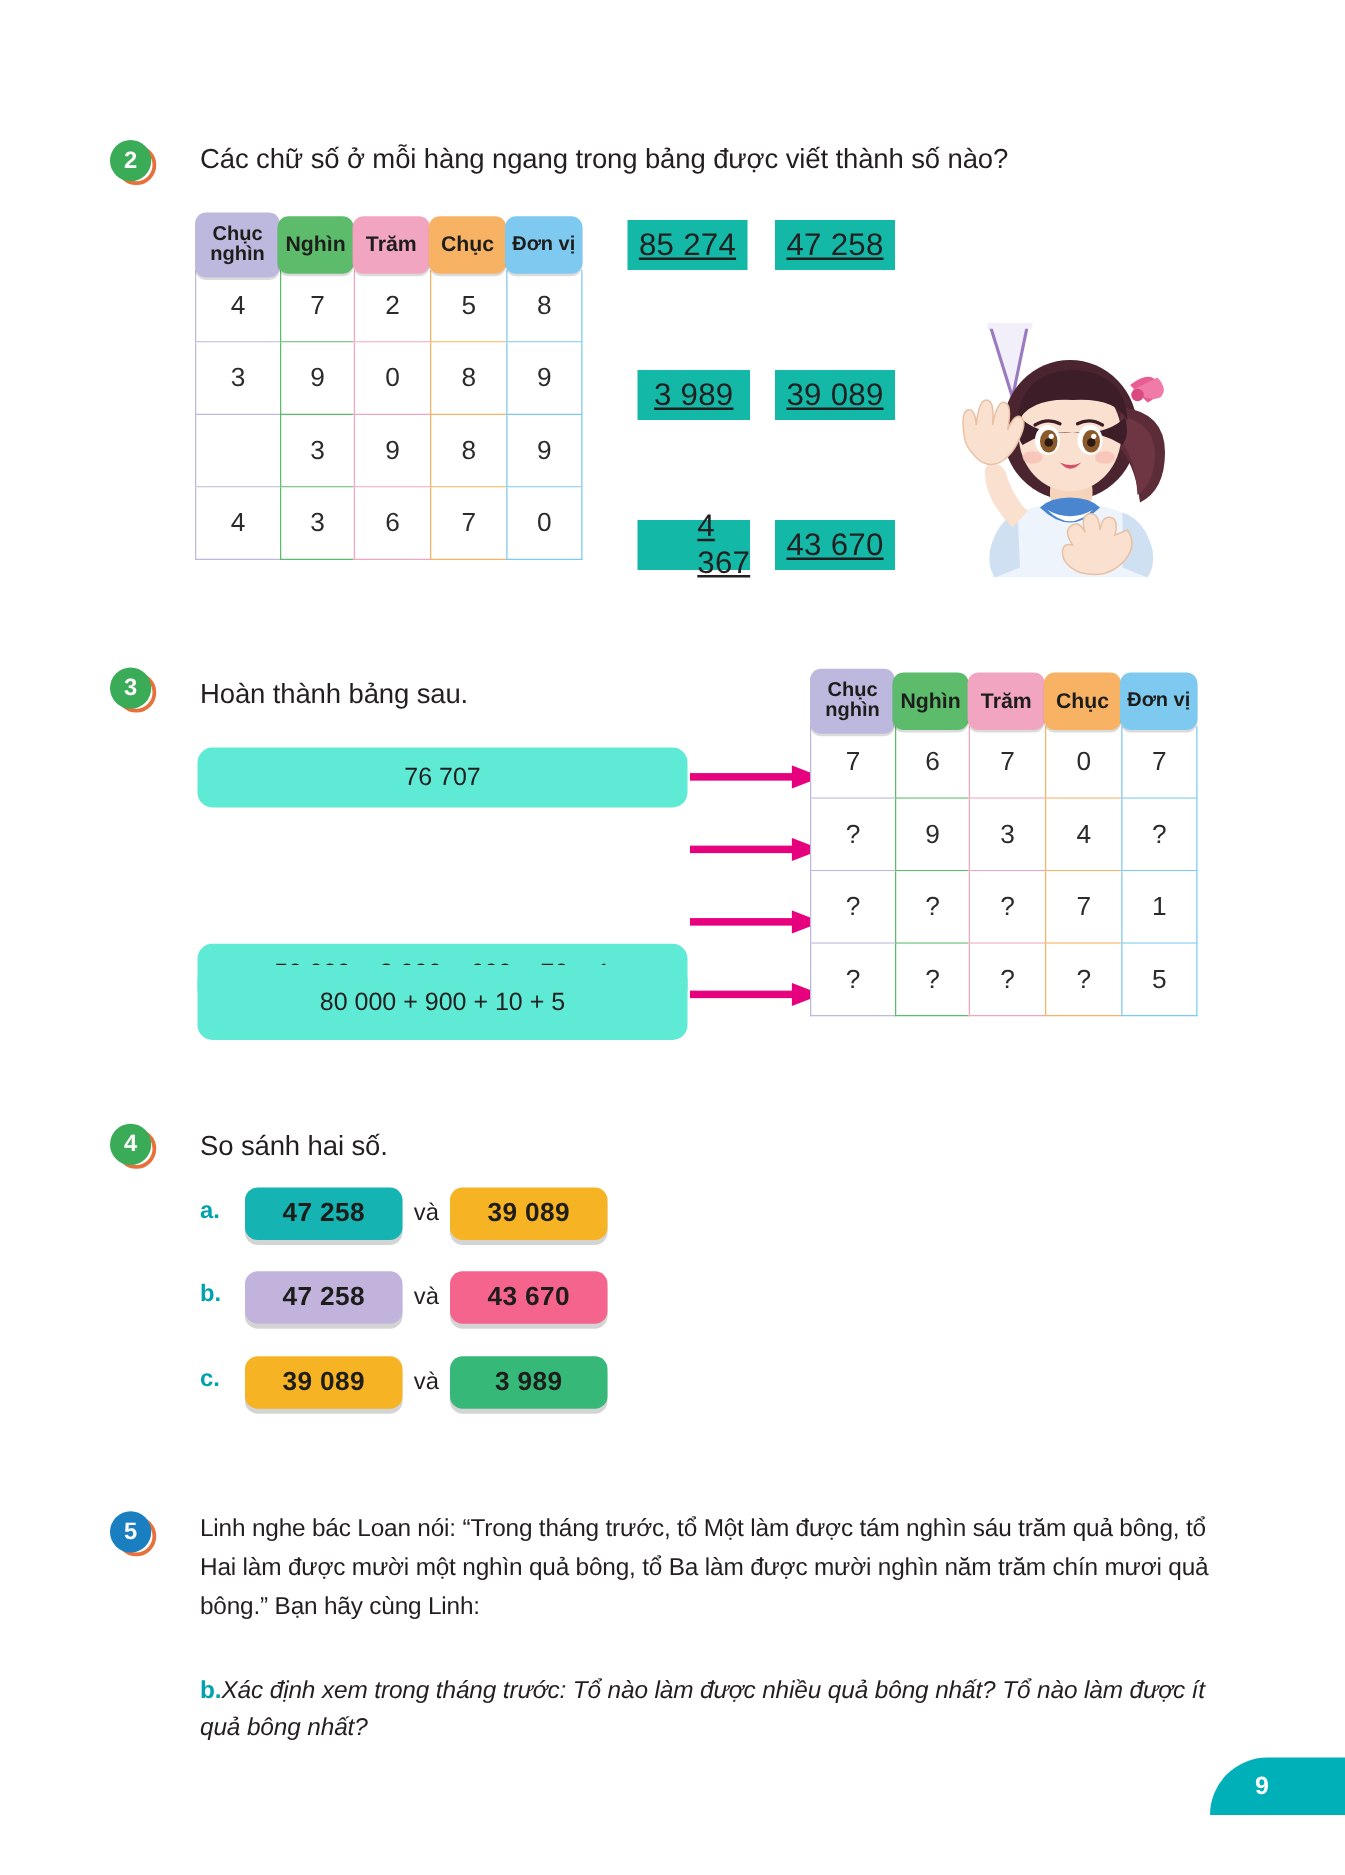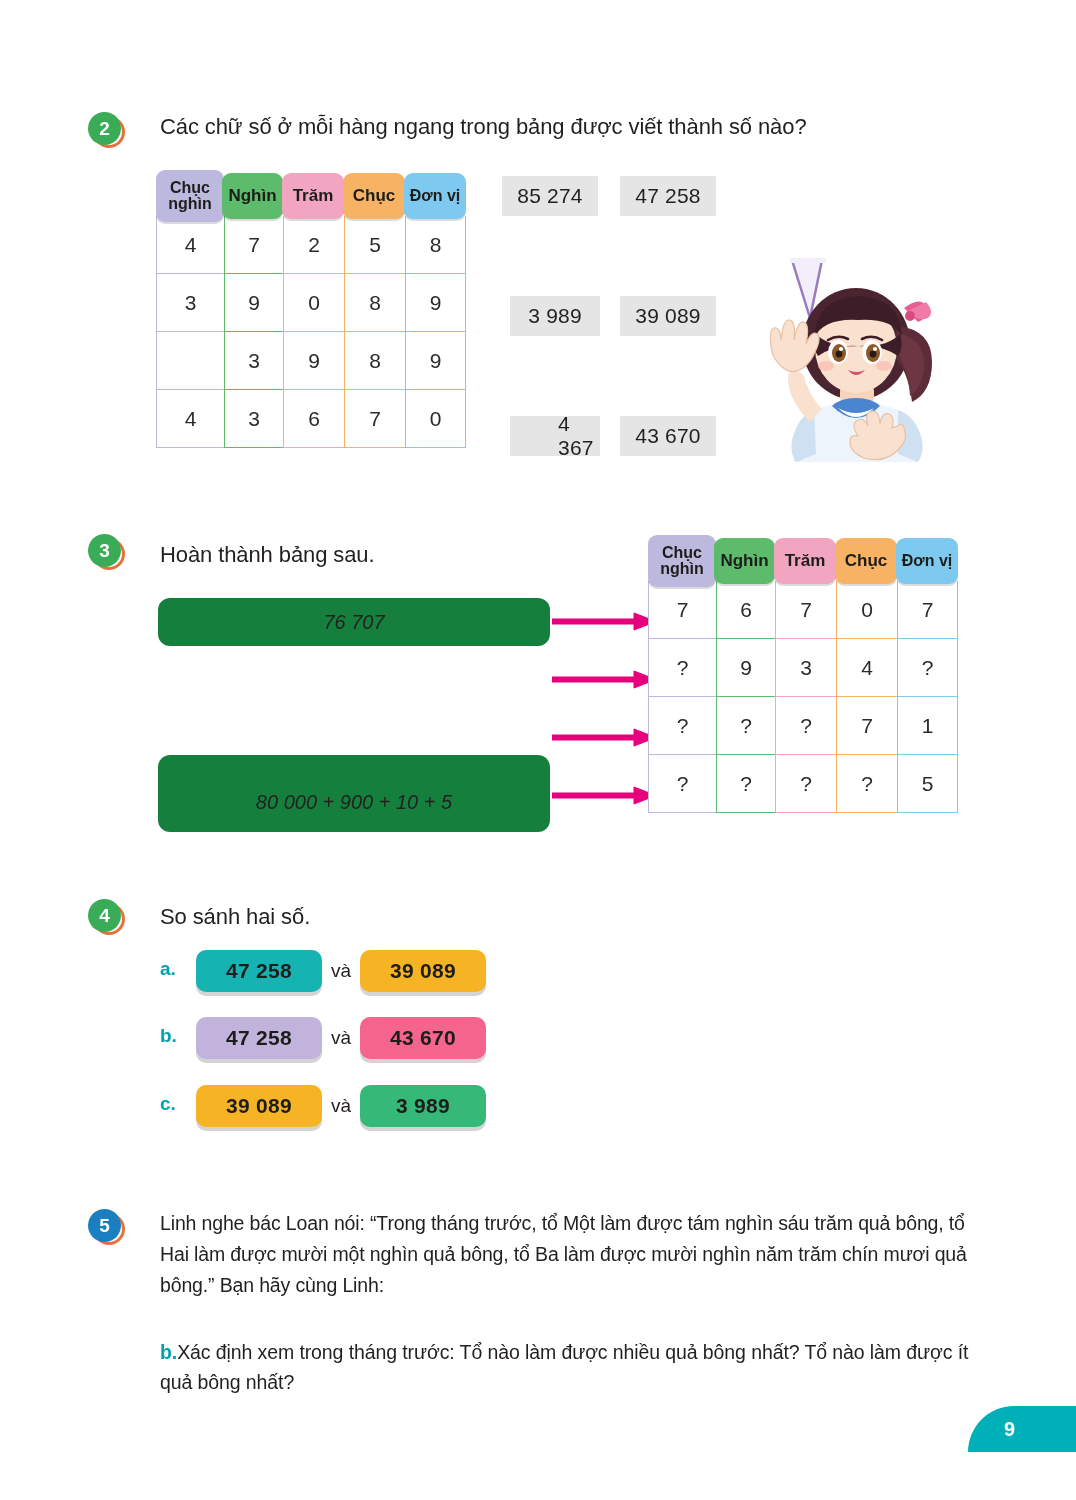--- a/index.html
+++ b/index.html
@@ -72,51 +72,51 @@
     color: #2b2b2b;
     border-style: solid;
     border-width: 0 0 1.6px 1.6px;
   }
   .pv-row:first-child .pv-cell { border-bottom-width: 1.6px; }
   .pv-cell.last { border-right-width: 1.6px; }
 
   
   .numchip {
     position: absolute;
-    background: #e5e5e5;
-    display: flex; align-items: center; justify-content: center;
-    font-size: 21px;
+    background: #14b8a6;
+    display: flex; align-items: center; justify-content: center;
+    font-size: 25px;
     color: #231f20;
     letter-spacing: 0.2px;
+    text-decoration: underline;
   }
 
   
   .bubble {
     position: absolute;
     border: 2.5px solid #9b7bbf;
     background: #f3effa;
     border-radius: 14px;
     padding: 12px 14px 10px 16px;
     font-style: italic;
     font-size: 17.5px;
     line-height: 25px;
     color: #2b2b2b;
     font-family: "Liberation Serif", serif;
   }
   .bubble-tail { position: absolute; }
 
   
   .greybar {
     position: absolute;
-    background: #15803d;
+    background: #5eead4;
     border-radius: 12px;
     display: flex; align-items: center; justify-content: center;
     font-size: 20px;
     color: #231f20;
-    font-style: italic;
   }
   .arrow { position: absolute; }
 
   
   .sublabel {
     position: absolute;
     font-size: 19px;
     font-weight: bold;
     color: #00a3ad;
   }
@@ -385,20 +385,20 @@
   <div class="pill" style="left:360px; top:1085px; width:126px; height:42px; background:#36b878;">3 989</div>
 
   <div class="badge" style="left:88px; top:1209px;">
     <div class="ring"></div>
     <div class="disc blue">5</div>
   </div>
   <div class="para" style="left:160px; top:1208px; width:818px;">Linh nghe bác Loan nói: “Trong tháng trước, tổ Một làm được tám nghìn sáu trăm quả bông, tổ Hai làm được mười một nghìn quả bông, tổ Ba làm được mười nghìn năm trăm chín mươi quả bông.” Bạn hãy cùng Linh:</div>
 
   <div class="sub5" style="left:160px; top:1337px; width:820px;">
     <span class="mk" style="float:left;">b.</span>
-    <span style="display:block;">Xác định xem trong tháng trước: Tổ nào làm được nhiều quả bông nhất? Tổ nào làm được ít quả bông nhất?</span>
+    <span style="display:block;font-style:italic;">Xác định xem trong tháng trước: Tổ nào làm được nhiều quả bông nhất? Tổ nào làm được ít quả bông nhất?</span>
   </div>
 
   <div class="pagetab">
     <span>9</span>
   </div>
 
 </div>
 
 </body></html>

